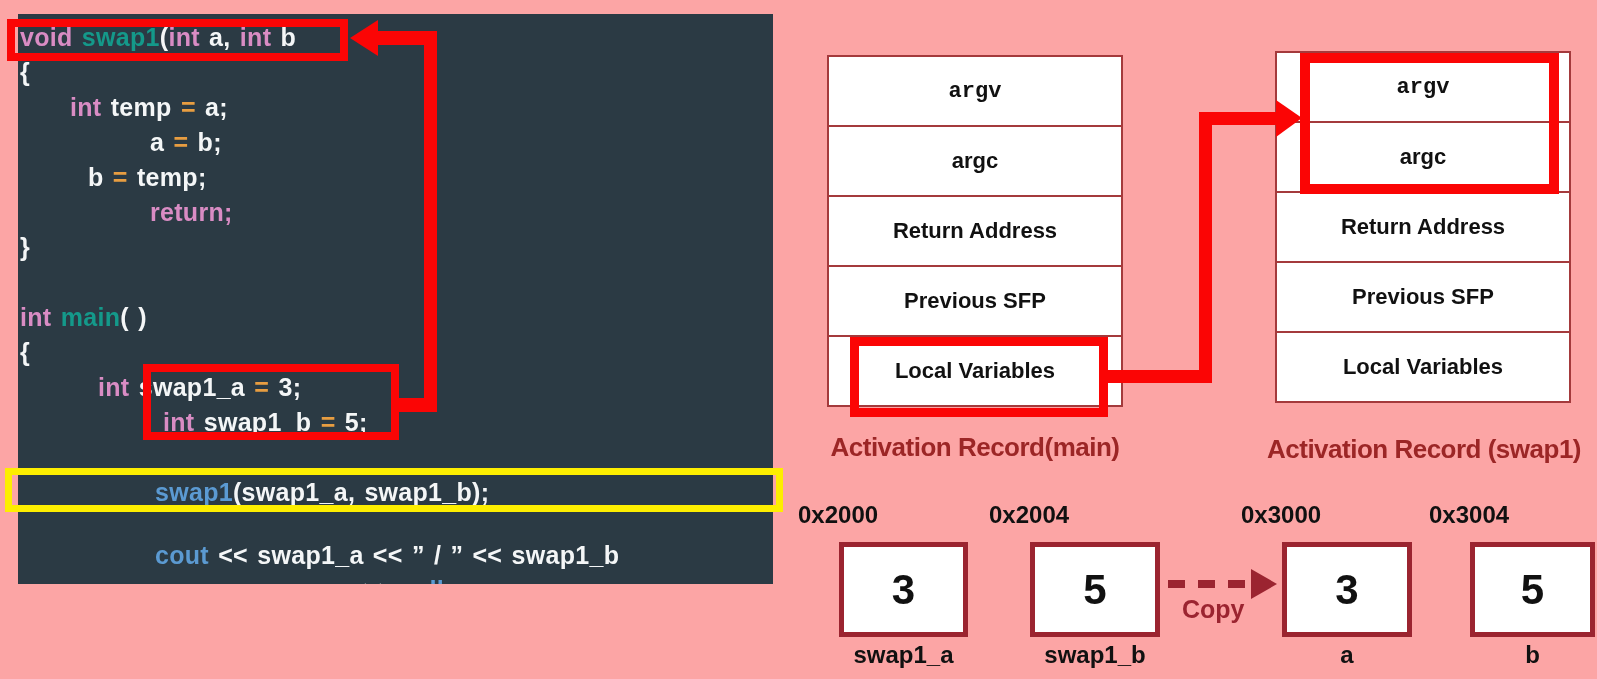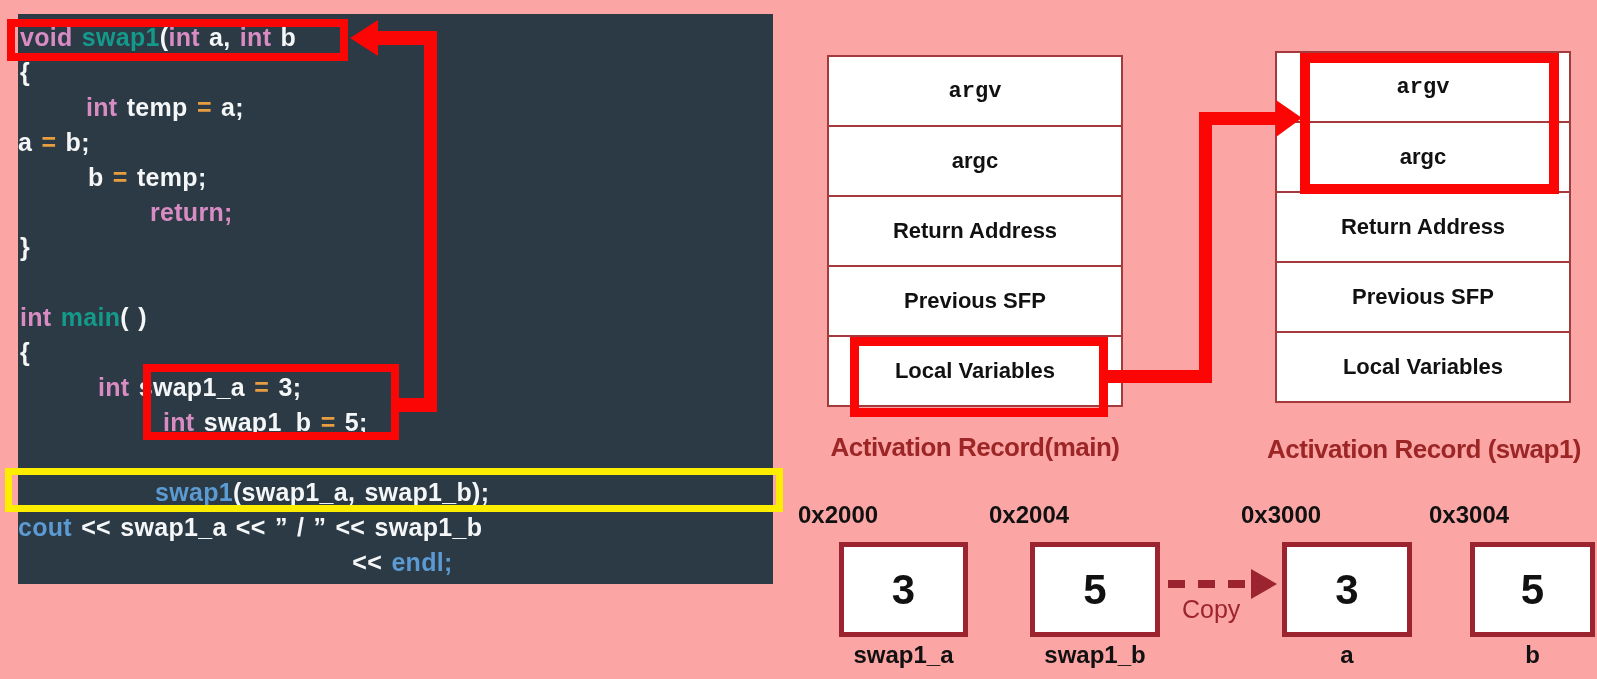--- a/index.html
+++ b/index.html
@@ -54,47 +54,47 @@
   }
   .mem-addr{
     position:absolute;top:501px;font-weight:bold;font-size:24px;color:#111111;
   }
   .mem-label{
     position:absolute;top:641px;text-align:center;
     font-weight:bold;font-size:24px;color:#111111;
   }
   #copy-label{
     position:absolute;left:1182px;top:595px;
-    font-weight:normal;font-size:25px;color:#9b2430;
+    font-weight:bold;font-size:25px;color:#9b2430;
   }
   
   #arrows{position:absolute;left:0;top:0;width:1597px;height:679px;pointer-events:none;}
 </style>
 </head>
 <body>
 
 <div id="canvas">
 
   <div id="code-panel">
     <div id="code-lines">
         <div class="code-line" style="padding-left: 2px;"><span class="c-pink">void </span><span class="c-teal">swap1</span><span class="c-white">(</span><span class="c-pink">int</span><span class="c-white"> a, </span><span class="c-pink">int</span><span class="c-white"> b</span></div>
         <div class="code-line" style="padding-left: 2px;"><span class="c-white">{</span></div>
-        <div class="code-line" style="padding-left: 68px;"><span class="c-pink">int</span><span class="c-white"> temp </span><span class="c-orange">=</span><span class="c-white"> a;</span></div>
-        <div class="code-line" style=""><span class="c-white">a </span><span class="c-orange">=</span><span class="c-white"> b;</span></div>
+        <div class="code-line" style="padding-left: 52px;"><span class="c-pink">int</span><span class="c-white"> temp </span><span class="c-orange">=</span><span class="c-white"> a;</span></div>
+        <div class="code-line" style="padding-left: 132px;"><span class="c-white">a </span><span class="c-orange">=</span><span class="c-white"> b;</span></div>
         <div class="code-line" style="padding-left: 70px;"><span class="c-white">b </span><span class="c-orange">=</span><span class="c-white"> temp;</span></div>
         <div class="code-line" style="padding-left: 132px;"><span class="c-pink">return;</span></div>
         <div class="code-line" style="padding-left: 2px;"><span class="c-white">}</span></div>
         <div class="code-line" style="padding-left: 2px;"></div>
         <div class="code-line" style="padding-left: 2px;"><span class="c-pink">int </span><span class="c-teal">main</span><span class="c-white">( )</span></div>
         <div class="code-line" style="padding-left: 2px;"><span class="c-white">{</span></div>
         <div class="code-line" style="padding-left: 80px;"><span class="c-pink">int </span><span class="c-white">swap1_a </span><span class="c-orange">= </span><span class="c-white">3;</span></div>
         <div class="code-line" style="padding-left: 145px;"><span class="c-pink">int </span><span class="c-white">swap1_b </span><span class="c-orange">= </span><span class="c-white">5;</span></div>
         <div class="code-line" style="padding-left: 2px;"></div>
         <div class="code-line" style="padding-left: 137px;"><span class="c-blue">swap1</span><span class="c-white">(swap1_a, swap1_b);</span></div>
-        <div class="code-line" style=""><span class="c-blue">cout </span><span class="c-white">&lt;&lt; swap1_a &lt;&lt; ” / ” &lt;&lt; swap1_b</span></div>
+        <div class="code-line" style="padding-left: 137px; margin-top: 28px;"><span class="c-blue">cout </span><span class="c-white">&lt;&lt; swap1_a &lt;&lt; ” / ” &lt;&lt; swap1_b</span></div>
         <div class="code-line" style="padding-left: 14px; text-align: center;"><span class="c-white">&lt;&lt; </span><span class="c-blue">endl;</span></div>
         <div class="code-line" style="padding-left: 2px;"><span class="c-white">}</span></div>
       </div>
   </div>
 
   <div class="hl" id="hl-signature"></div>
   <div class="hl" id="hl-decls"></div>
   <div class="hl" id="hl-call"></div>
 
   <div class="record" id="record-main">

